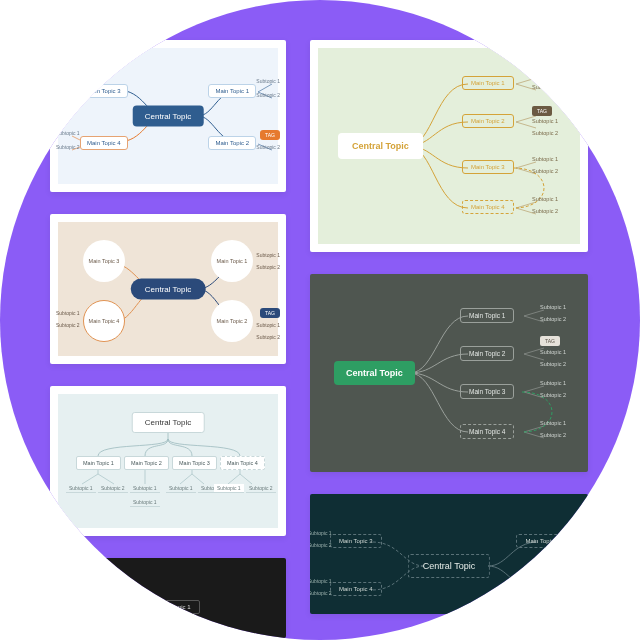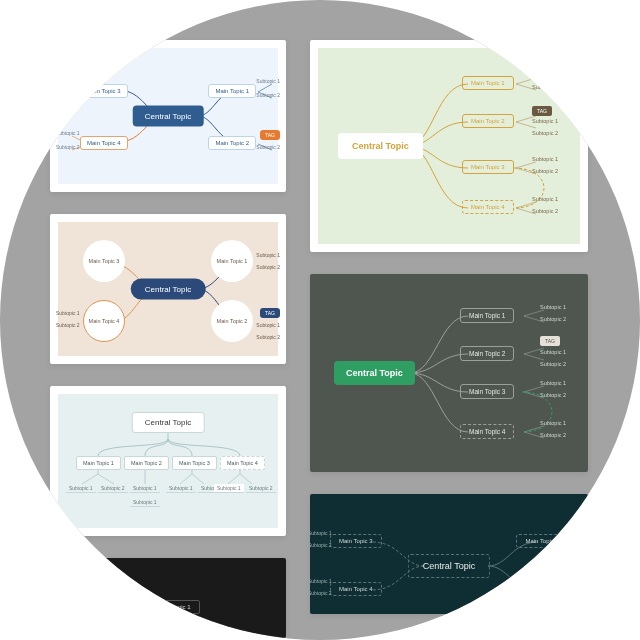--- a/index.html
+++ b/index.html
@@ -9,21 +9,21 @@
     background: #fff;
     font-family: Arial, Helvetica, sans-serif;
     font-size: 7px;
     overflow: hidden;
     position: relative;
   }
   .circle-mask {
     width: 640px;
     height: 640px;
     border-radius: 50%;
-    background: #a3a3a3;
+    background: #8b5cf6;
     overflow: hidden;
     position: relative;
   }
   .grid {
     position: absolute;
     left: 50px;
     top: 40px;
     width: 540px;
     display: flex;
     gap: 24px;

